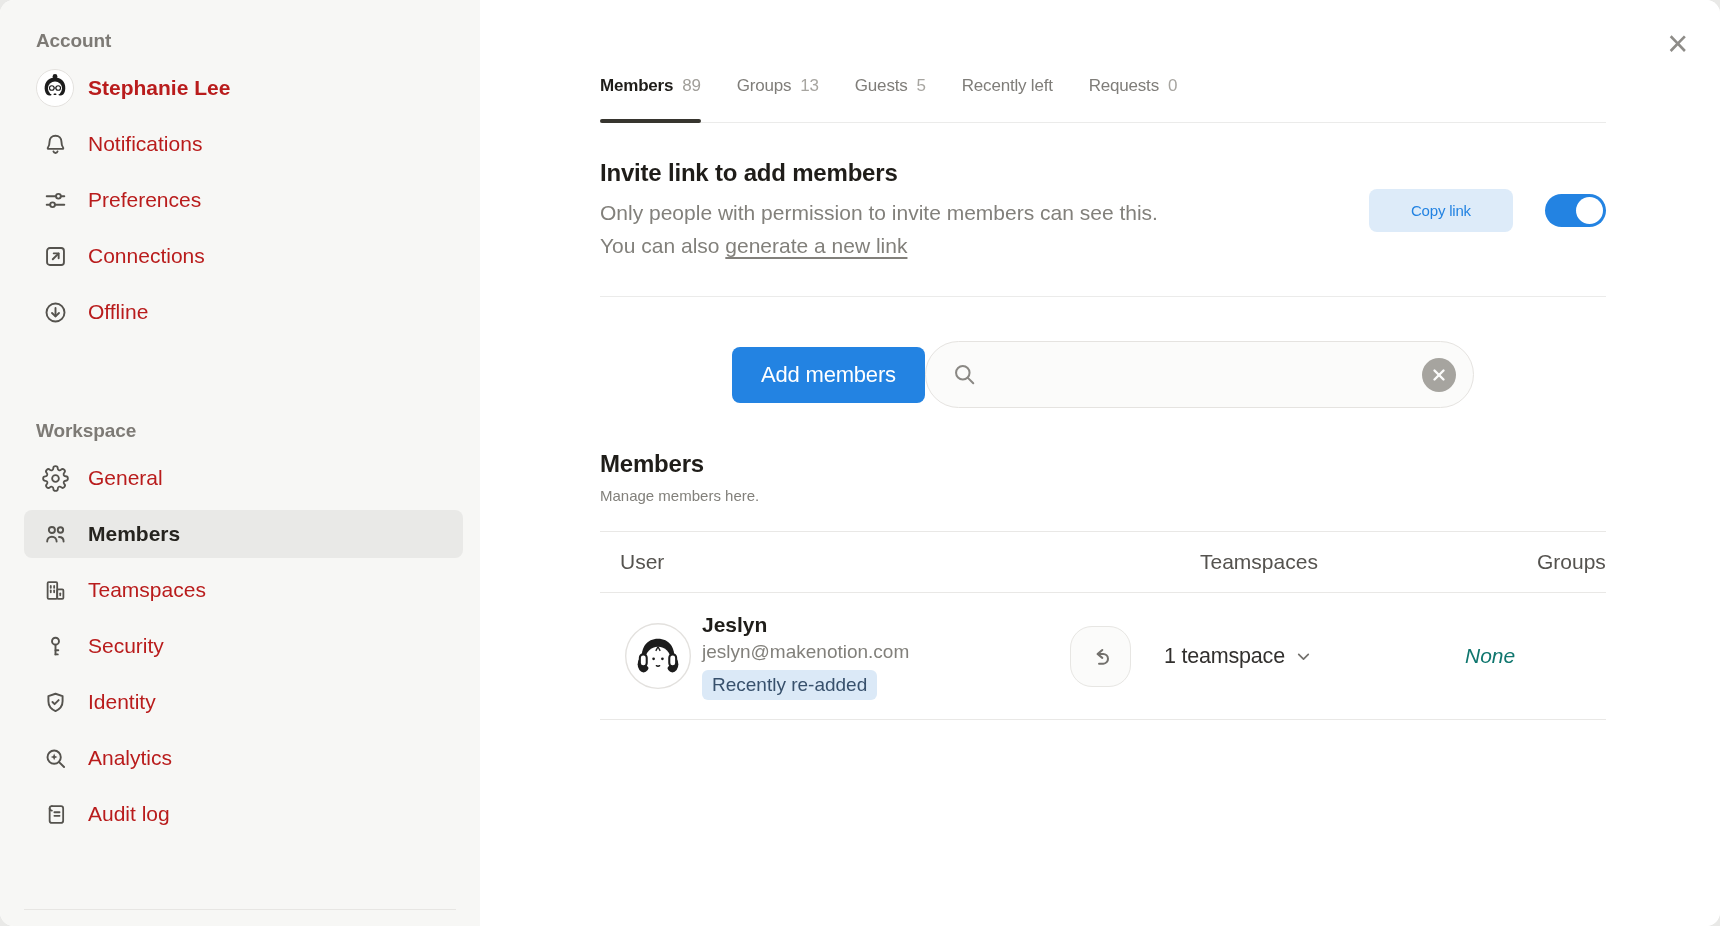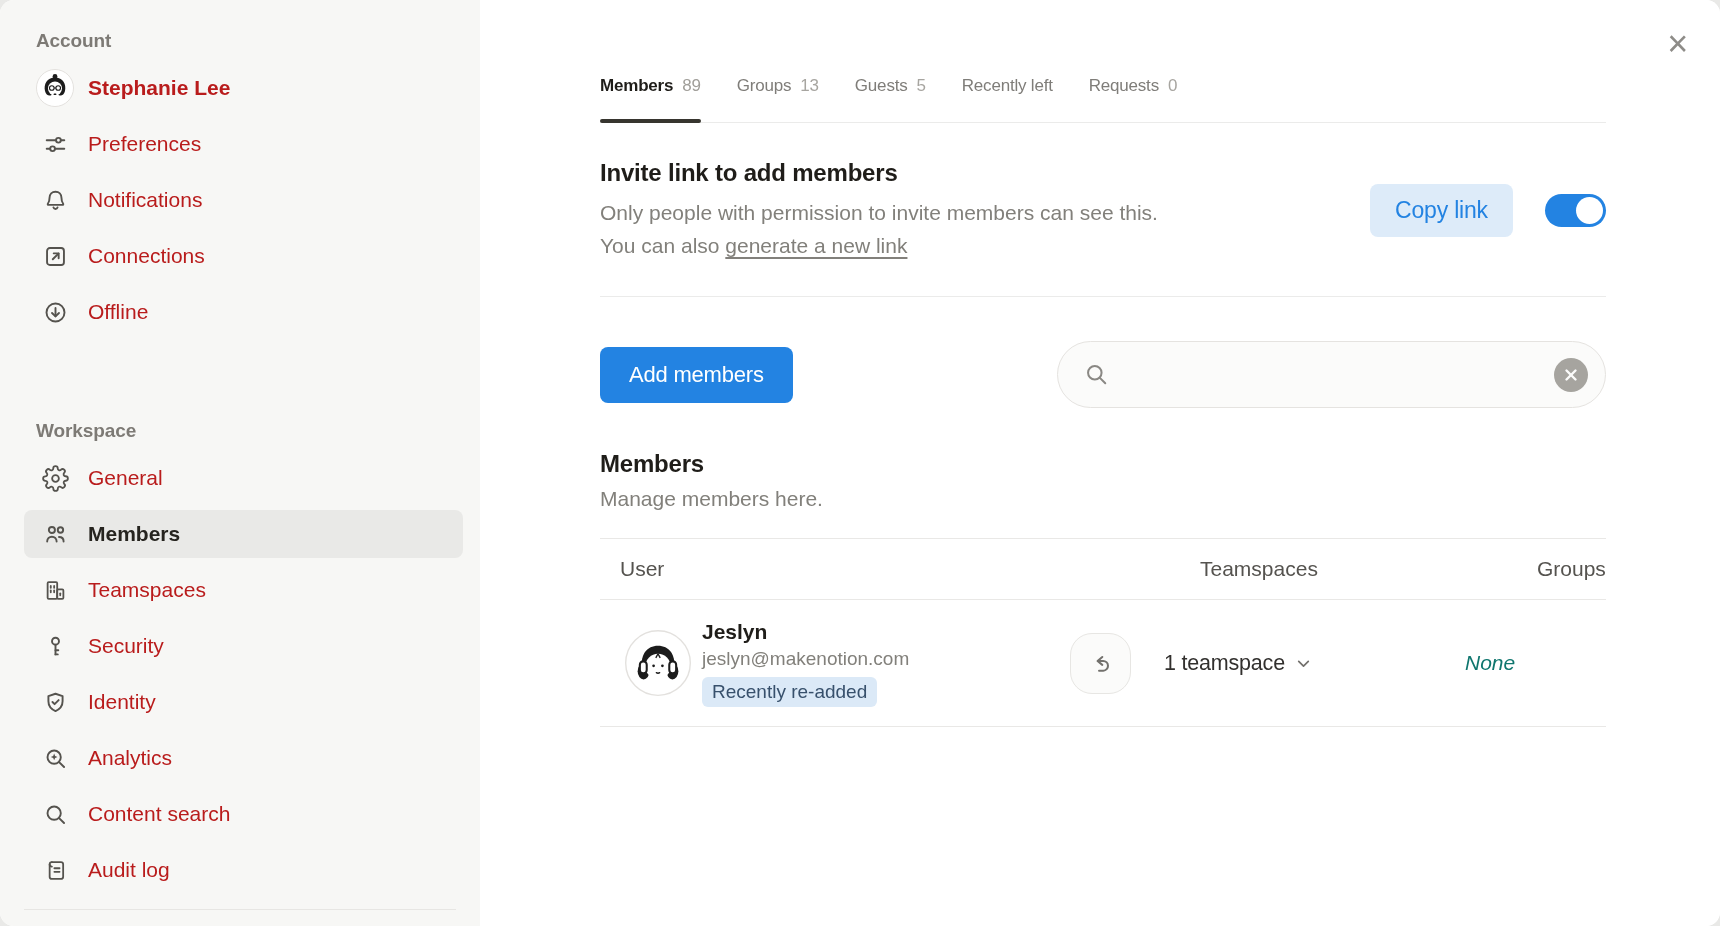--- a/index.html
+++ b/index.html
@@ -95,41 +95,41 @@
   .invite h3 { font-size:24px; font-weight:700; color:#1f1d19; letter-spacing:-0.2px; }
   .invite p {
     margin-top:9px; width:585px;
     font-size:21px; line-height:33px; color:#82807b;
   }
   .gen-link { color:#82807b; text-decoration:underline; text-underline-offset:4px; cursor:pointer; }
   .invite-controls { display:flex; align-items:center; gap:32px; }
   .copy-btn {
     border:none; cursor:pointer;
     background:#ddebf9; color:#2383e2;
-    font-size:23px; font-weight:500;
+    font-size:15px; font-weight:500;
     font-family:"Liberation Sans",sans-serif;
-    padding:13px 25px; border-radius:8px;
+    padding:13px 42px; border-radius:8px;
     letter-spacing:-0.2px;
   }
   .toggle {
     width:61px; height:33px; border-radius:17px;
     background:#2383e2; position:relative; cursor:pointer;
   }
   .toggle .knob {
     position:absolute; top:3px; left:31px;
     width:27px; height:27px; border-radius:50%;
     background:#ffffff;
   }
 
   .hdivider { height:1px; background:#ebebea; border:none; margin-top:34px; }
 
   
   .actions-row {
     margin-top:44px;
-    display:flex; justify-content:space-between; align-items:center;
+    display:flex; justify-content:center; align-items:center;
   }
   .add-btn {
     border:none; cursor:pointer;
     background:#2383e2; color:#ffffff;
     font-size:22px; font-weight:500;
     font-family:"Liberation Sans",sans-serif;
     padding:15px 29px; border-radius:8px;
     letter-spacing:-0.2px;
   }
   .search {
@@ -148,21 +148,21 @@
   }
   .clear-btn {
     width:34px; height:34px; border-radius:50%;
     background:#a6a49f; border:none; cursor:pointer; flex:none;
     display:flex; align-items:center; justify-content:center;
   }
   .clear-btn svg { width:14px; height:14px; color:#fbfbfa; }
 
   
   .sec-title { margin-top:42px; font-size:24px; font-weight:700; color:#1f1d19; letter-spacing:-0.2px; }
-  .sec-sub { margin-top:9px; font-size:21px; color:#82807b; }
+  .sec-sub { margin-top:9px; font-size:15px; color:#82807b; }
 
   
   .table { margin-top:27px; }
   .thead, .trow {
     display:grid;
     grid-template-columns:564px 301px 1fr;
     align-items:center;
   }
   .thead {
     height:62px;
@@ -220,38 +220,38 @@
             <circle cx="22.2" cy="19" r="2.3" fill="none" stroke="#1c1c1c" stroke-width="1.1"></circle>
             <line x1="18.1" y1="19" x2="19.9" y2="19" stroke="#1c1c1c" stroke-width="1.1"></line>
             <rect x="17.6" y="24.6" width="2.8" height="1.5" rx="0.7" fill="#1c1c1c"></rect>
           </svg>
         </span>
         <span class="s-item-label">Stephanie Lee</span>
       </div>
 
       <div class="s-item">
         <span class="s-icon">
+          <svg viewBox="0 0 24 24" fill="none" stroke="currentColor" stroke-width="1.7" stroke-linecap="round" stroke-linejoin="round">
+            <path d="M12 4.2 c3.1 0 5.3 2.3 5.3 5.4 c0 2.8 0.7 4.3 1.5 5.3 c0.3 0.4 0 1 -0.5 1 H5.7 c-0.5 0 -0.8 -0.6 -0.5 -1 c0.8 -1 1.5 -2.5 1.5 -5.3 c0 -3.1 2.2 -5.4 5.3 -5.4 z"></path>
+            <path d="M10.2 18.2 a1.9 1.9 0 0 0 3.6 0"></path>
+          </svg>
+        </span>
+        <span class="s-item-label">Notifications</span>
+      </div>
+
+      <div class="s-item">
+        <span class="s-icon">
           <svg viewBox="0 0 24 24" fill="none" stroke="currentColor" stroke-width="1.7" stroke-linecap="round">
             <line x1="4.2" y1="8.2" x2="19.8" y2="8.2"></line>
             <circle cx="14.6" cy="8.2" r="2.1" fill="#f7f7f5"></circle>
             <line x1="4.2" y1="15.8" x2="19.8" y2="15.8"></line>
             <circle cx="9.4" cy="15.8" r="2.1" fill="#f7f7f5"></circle>
           </svg>
         </span>
         <span class="s-item-label">Preferences</span>
-      </div>
-
-      <div class="s-item">
-        <span class="s-icon">
-          <svg viewBox="0 0 24 24" fill="none" stroke="currentColor" stroke-width="1.7" stroke-linecap="round" stroke-linejoin="round">
-            <path d="M12 4.2 c3.1 0 5.3 2.3 5.3 5.4 c0 2.8 0.7 4.3 1.5 5.3 c0.3 0.4 0 1 -0.5 1 H5.7 c-0.5 0 -0.8 -0.6 -0.5 -1 c0.8 -1 1.5 -2.5 1.5 -5.3 c0 -3.1 2.2 -5.4 5.3 -5.4 z"></path>
-            <path d="M10.2 18.2 a1.9 1.9 0 0 0 3.6 0"></path>
-          </svg>
-        </span>
-        <span class="s-item-label">Notifications</span>
       </div>
 
       <div class="s-item">
         <span class="s-icon">
           <svg viewBox="0 0 24 24" fill="none" stroke="currentColor" stroke-width="1.7" stroke-linecap="round" stroke-linejoin="round">
             <rect x="4.5" y="4.5" width="15" height="15" rx="2.5"></rect>
             <line x1="9.6" y1="14.4" x2="14.6" y2="9.4"></line>
             <polyline points="10.4,9.2 14.8,9.2 14.8,13.6"></polyline>
           </svg>
         </span>
@@ -336,29 +336,20 @@
         <span class="s-icon">
           <svg viewBox="0 0 24 24" fill="none" stroke="currentColor" stroke-width="1.7" stroke-linecap="round" stroke-linejoin="round">
             <circle cx="10.8" cy="10.8" r="5.9"></circle>
             <line x1="15.2" y1="15.2" x2="19.6" y2="19.6"></line>
             <path d="M10.8 7.6 l0.85 2.15 2.15 0.85 -2.15 0.85 -0.85 2.15 -0.85 -2.15 -2.15 -0.85 2.15 -0.85 z" fill="currentColor" stroke="none"></path>
           </svg>
         </span>
         <span class="s-item-label">Analytics</span>
       </div>
 
-      <div class="s-item">
-        <span class="s-icon">
-          <svg viewBox="0 0 24 24" fill="none" stroke="currentColor" stroke-width="1.7" stroke-linecap="round" stroke-linejoin="round">
-            <circle cx="10.8" cy="10.8" r="5.9"></circle>
-            <line x1="15.2" y1="15.2" x2="19.6" y2="19.6"></line>
-          </svg>
-        </span>
-        <span class="s-item-label">Content search</span>
-      </div>
 
       <div class="s-item">
         <span class="s-icon">
           <svg viewBox="0 0 24 24" fill="none" stroke="currentColor" stroke-width="1.6" stroke-linecap="round" stroke-linejoin="round">
             <path d="M8.8 4.5 h8 a2 2 0 0 1 2 2 v11 a2 2 0 0 1 -2 2 h-8 a2 2 0 0 1 -2 -2 v-11"></path>
             <path d="M8.8 4.5 c-1.2 0 -2 0.9 -2 2 c0 1.1 0.8 2 2 2"></path>
             <line x1="11" y1="10" x2="15.6" y2="10"></line>
             <line x1="11" y1="13.2" x2="15.6" y2="13.2"></line>
           </svg>
         </span>

